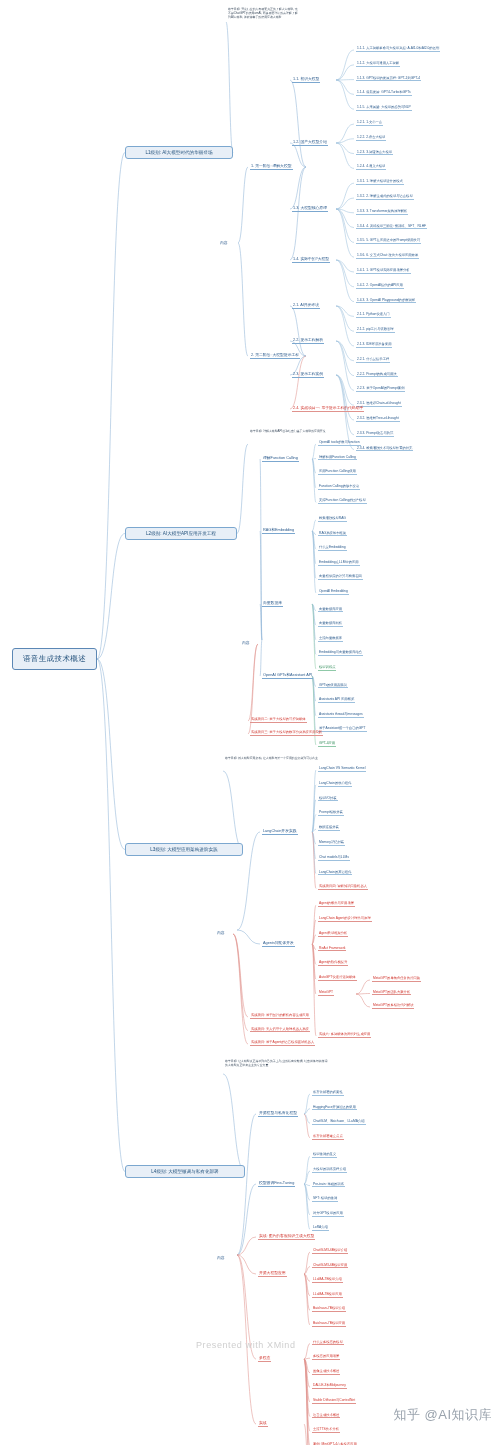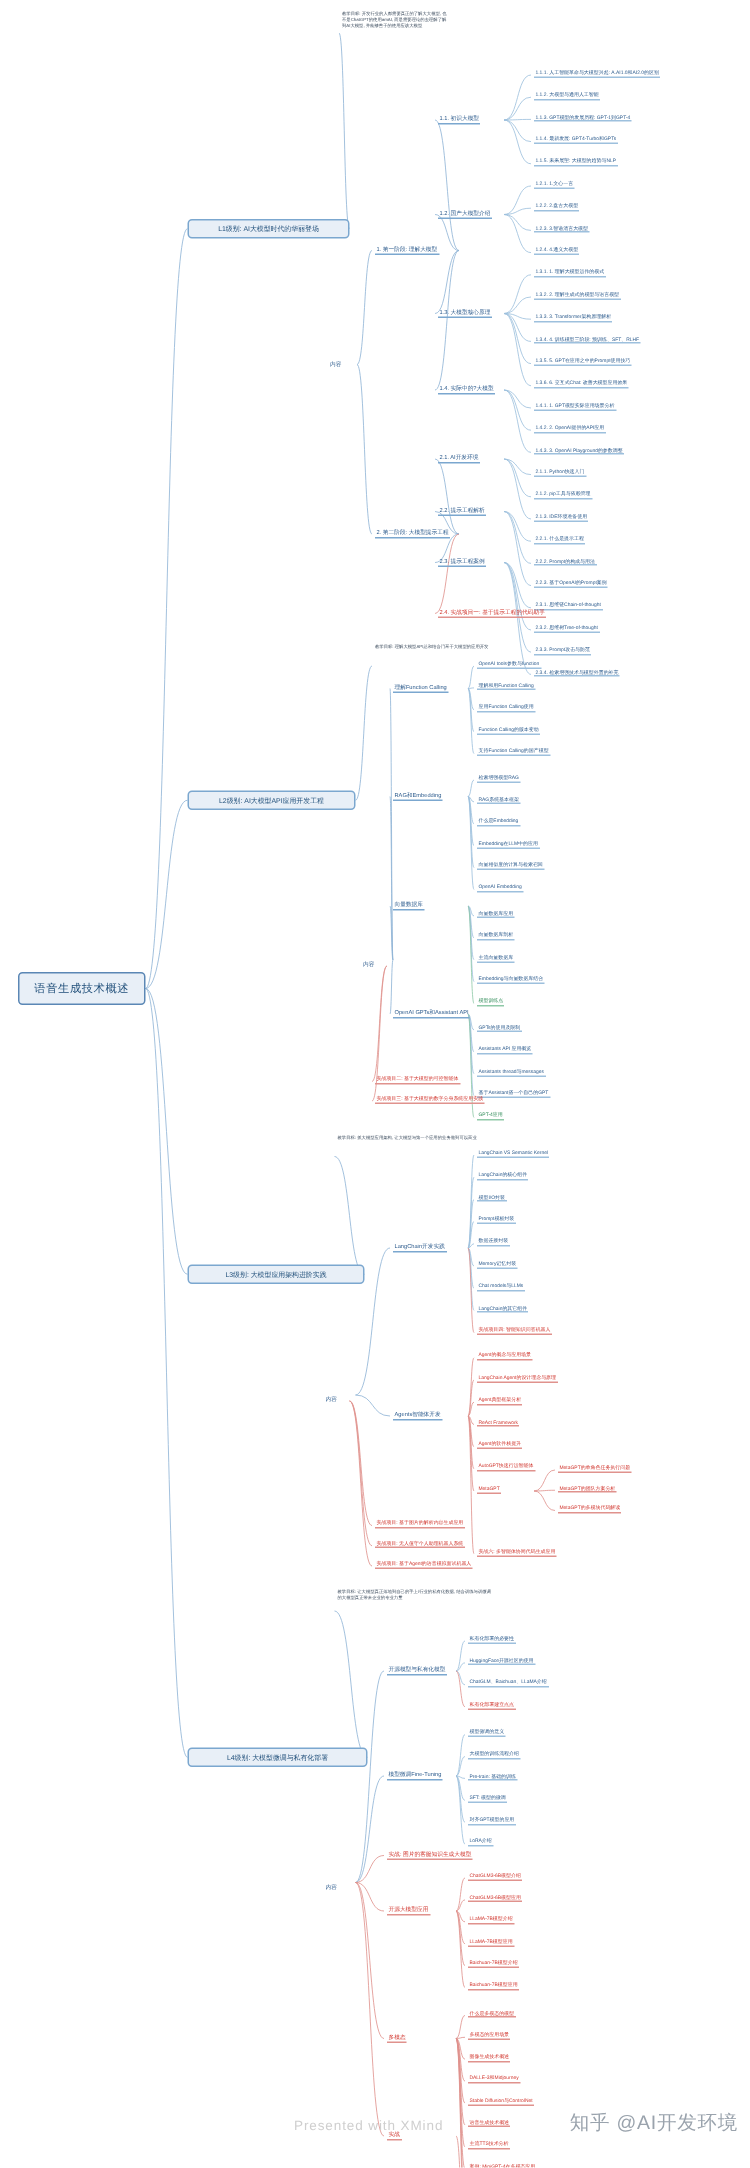--- a/index.html
+++ b/index.html
@@ -53,21 +53,21 @@
   }
   .leaf {
     position:absolute; font-size:3.3px; color:#2b5a8c;
     white-space:nowrap; border-bottom:0.5px solid #9dc0dd;
     padding:0 1px 0.8px 1px;
   }
   .leaf.red, .lvl3.red, .node.red { color:#d0342c; border-bottom-color:#e0928d; }
   .leaf.green { color:#2e8b57; border-bottom-color:#8fc9a8; }
 
   .wm-xmind {
-    position:absolute; left:196px; top:1412px;
+    position:absolute; left:196px; top:1340px;
     font-size:9px; color:#cfcfcf; letter-spacing:0.6px;text-align:center;
   }
   .wm-zhihu {
     position:absolute; right:8px; top:1406px;
     font-size:13px; color:#9aa3ad; letter-spacing:0.5px;
   }
 </style>
 </head>
 <body>
 
@@ -334,14 +334,14 @@
       <div class="leaf red" style="left: 312px; top: 1354.2px;">多模态的应用场景</div>
       <div class="leaf red" style="left: 312px; top: 1368.8px;">图像生成技术概述</div>
       <div class="leaf red" style="left: 312px; top: 1383.4px;">DALLE-3和Midjourney</div>
       <div class="leaf red" style="left: 312px; top: 1398px;">Stable Diffusion与ControlNet</div>
       <div class="leaf red" style="left: 312px; top: 1412.6px;">语音生成技术概述</div>
       <div class="leaf red" style="left: 312px; top: 1427.2px;">主流TTS技术分析</div>
       <div class="leaf red" style="left: 312px; top: 1441.8px;">案例: MiniGPT-4在多模态应用</div>
       <div class="lvl3 red" style="left: 258px; top: 1420px;">实战</div>
     </div>
   <div class="wm-xmind">Presented with XMind</div>
-  <div class="wm-zhihu">知乎 @AI开发环境</div>
+  <div class="wm-zhihu">知乎 @AI知识库</div>
 </div>
 
 </body></html>

